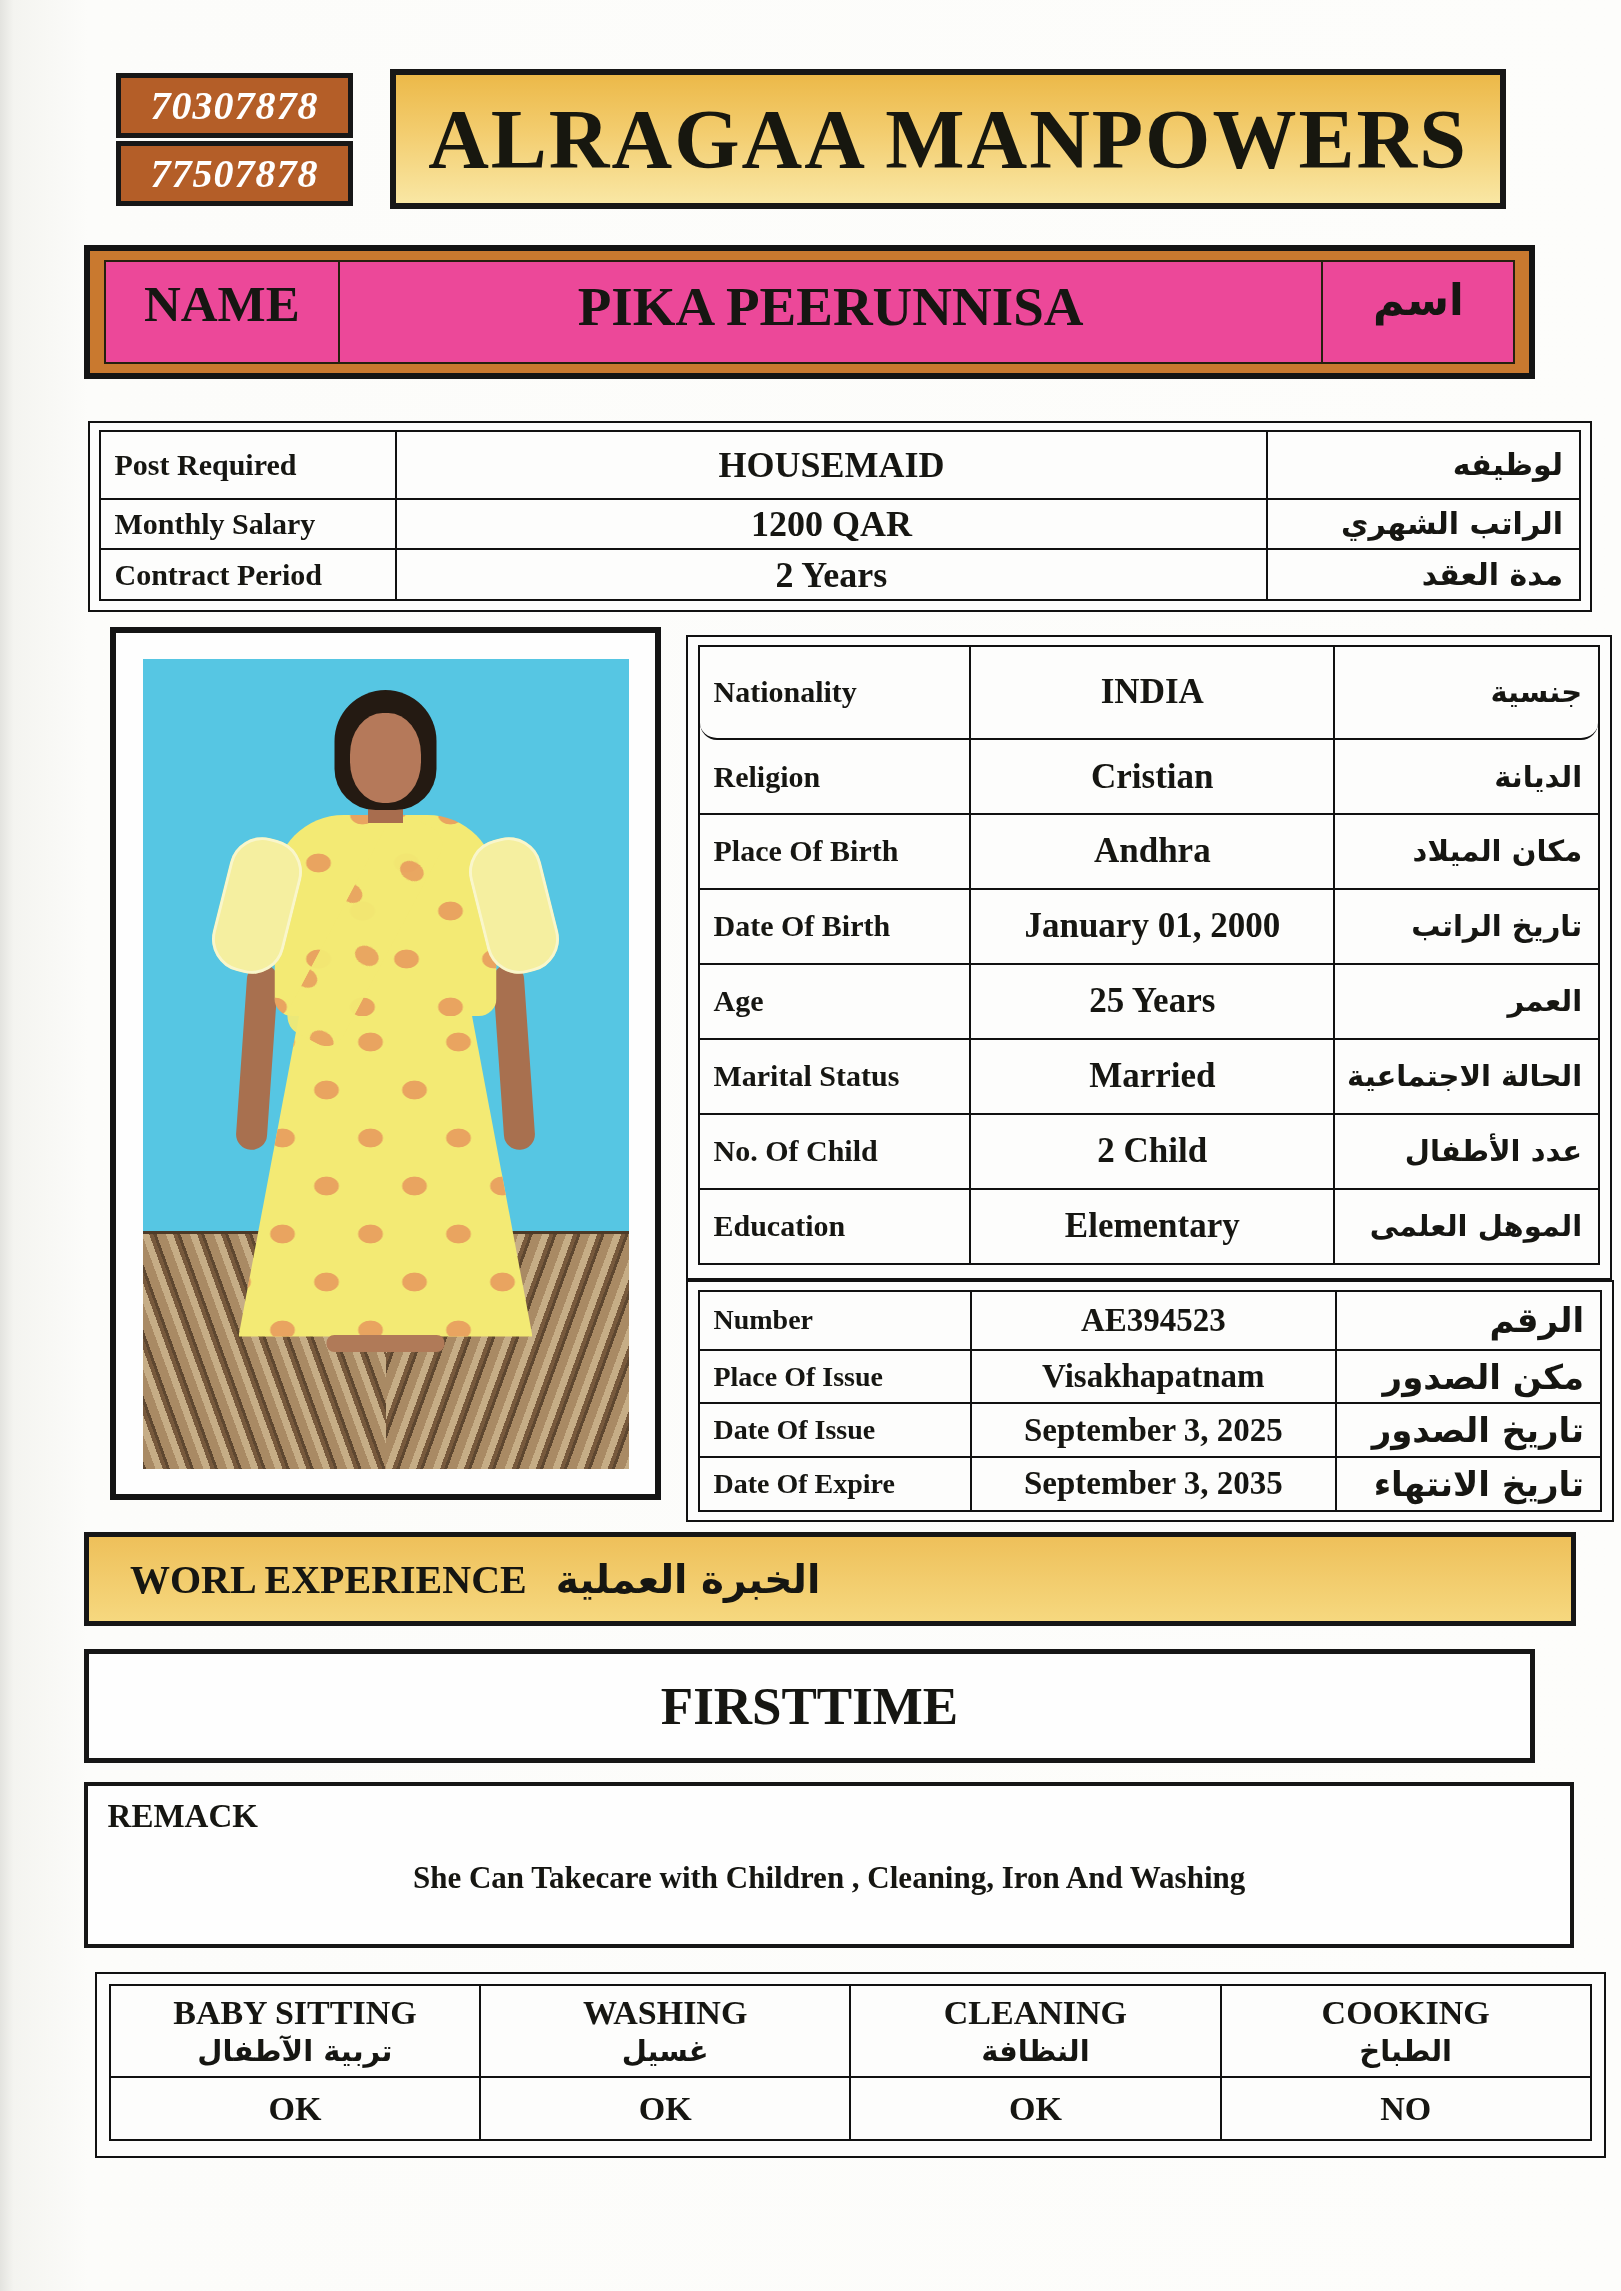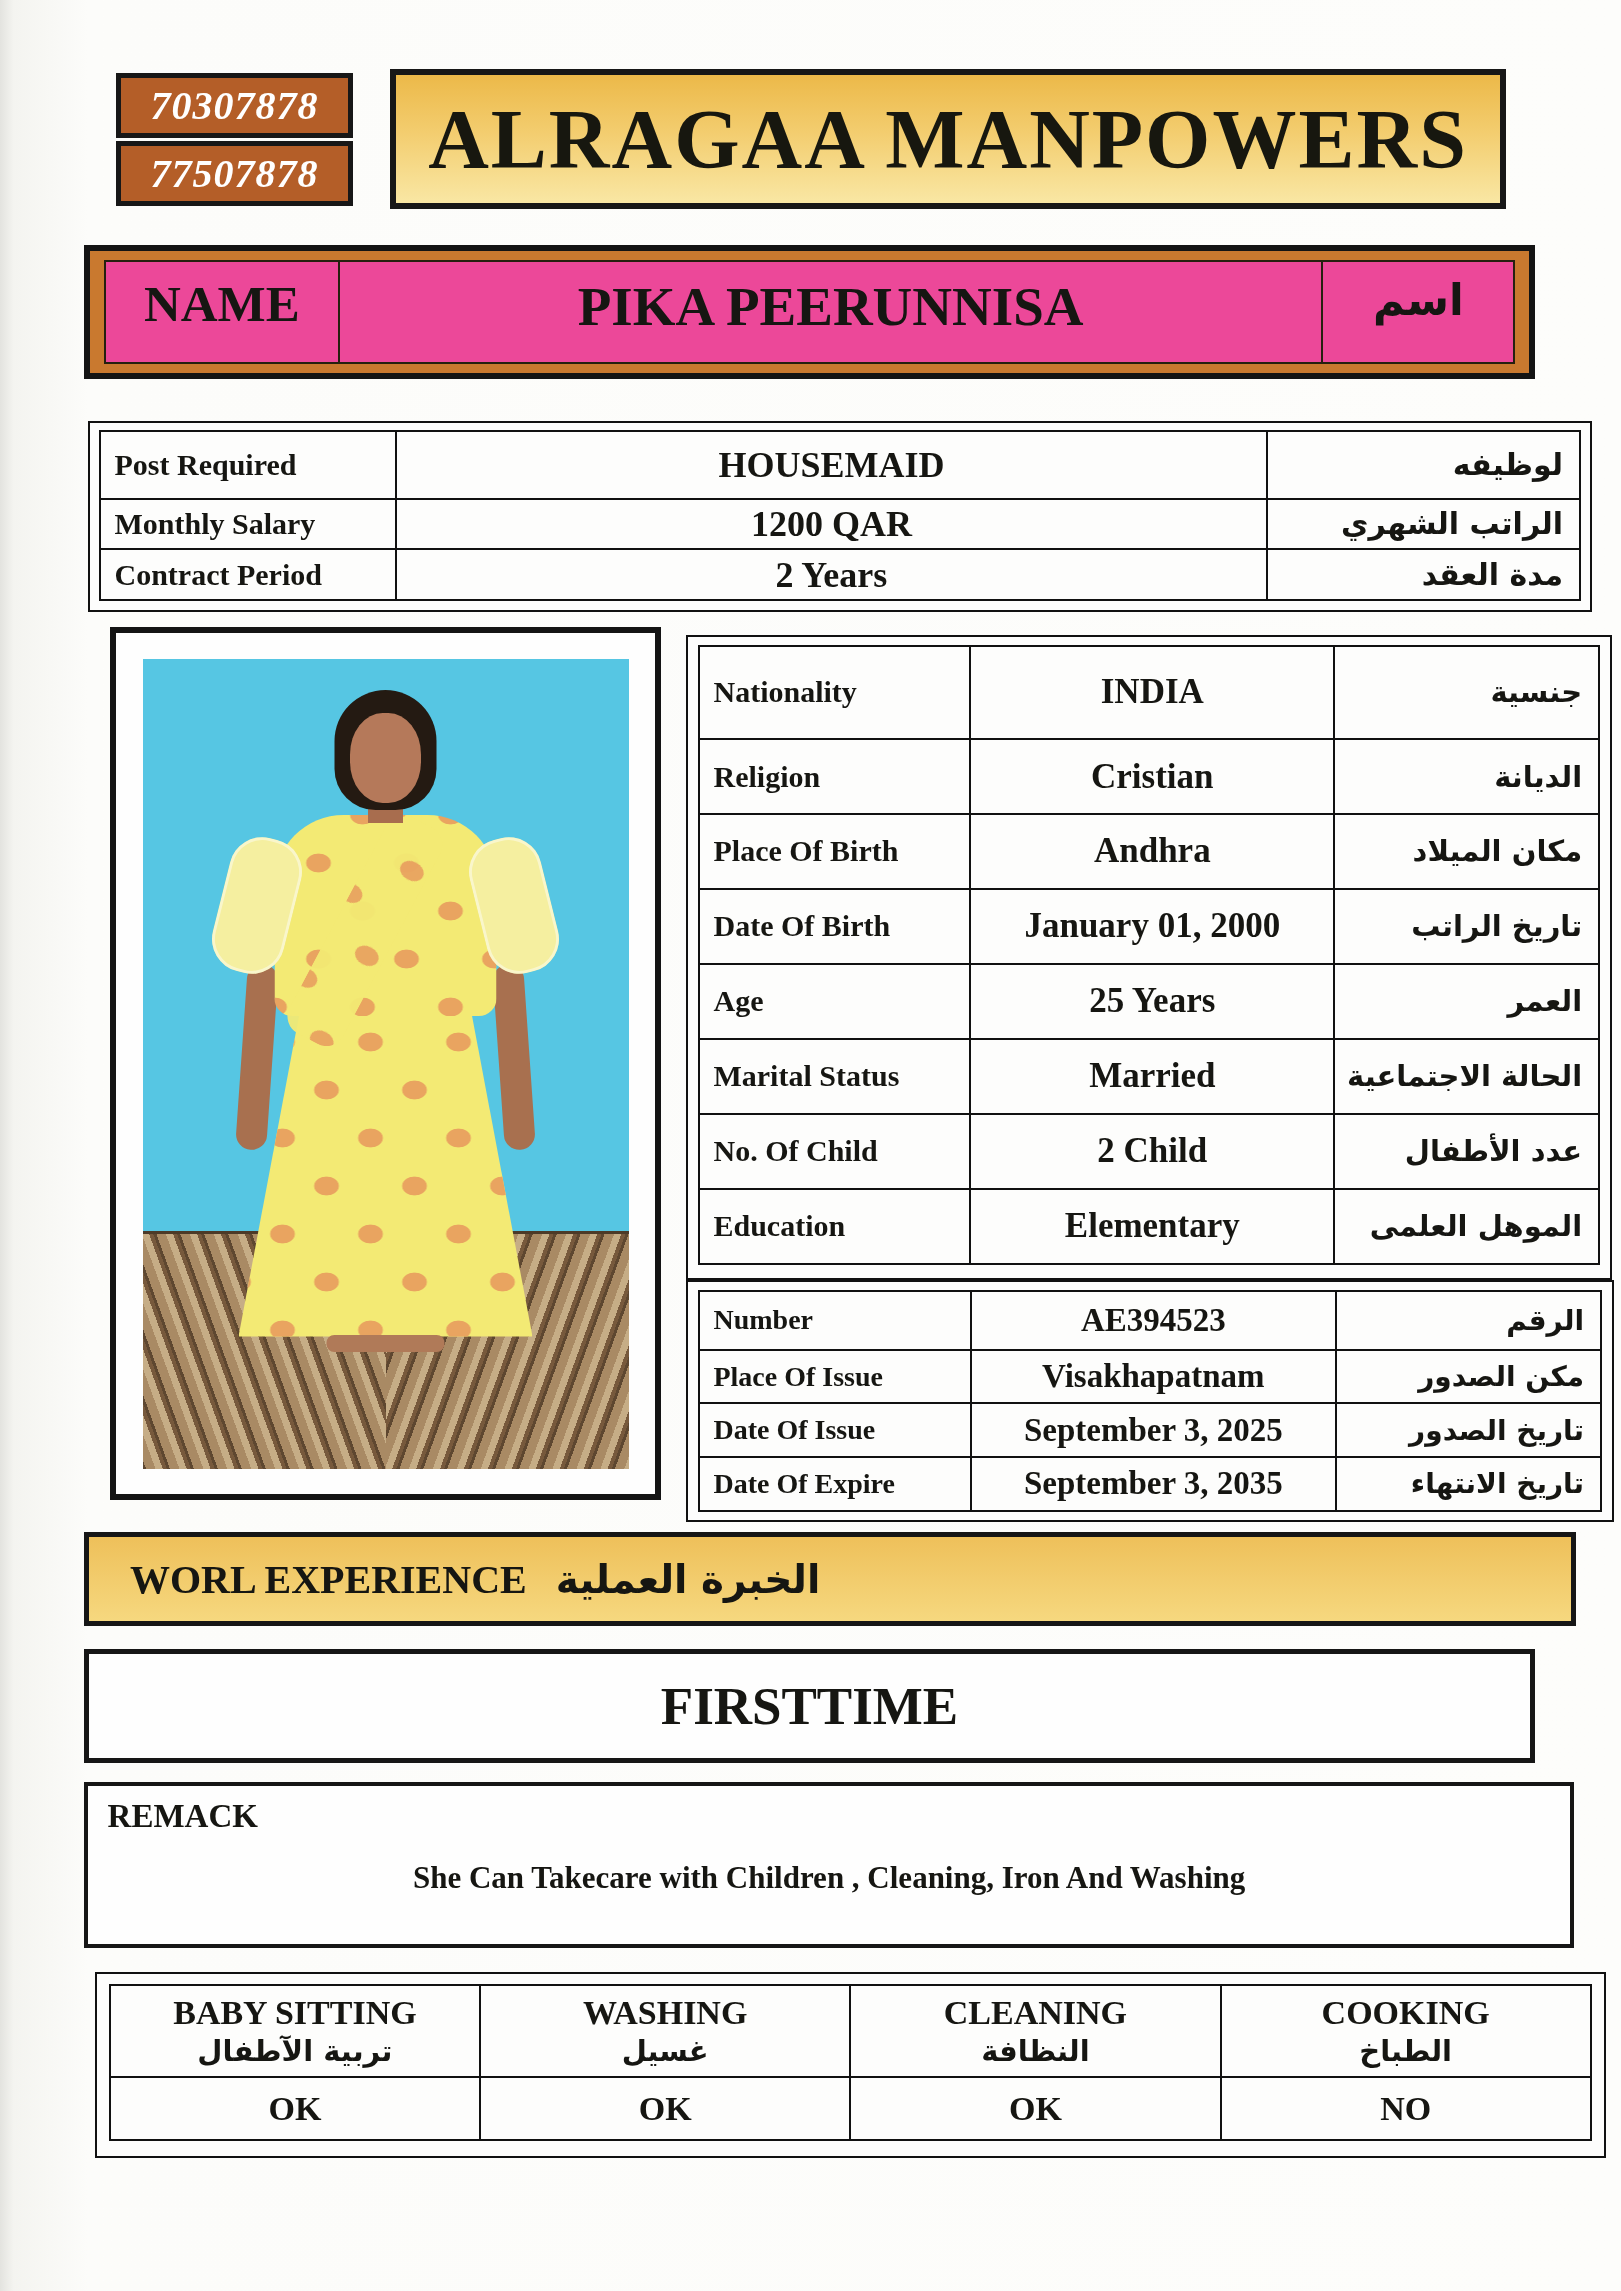--- a/index.html
+++ b/index.html
@@ -51,21 +51,21 @@
   .post-tbl .ca{width:20%; font-size:30px;}
   
   .pers-tbl{left:686px; top:635px; width:902px; height:616px; padding:7.8px 9.8px 17.6px;}
   .pers-tbl .cl{width:28.5%; font-size:30px;}
   .pers-tbl .cv{font-size:35px;}
   .pers-tbl .ca{width:27.5%; font-size:29px;}
   
   .pass-tbl{left:686px; top:1280px; width:904px; height:218px; padding:7.8px 9.8px 12.7px;}
   .pass-tbl .cl{width:28.5%; font-size:28px;}
   .pass-tbl .cv{font-size:33px;}
-  .pass-tbl .ca{width:27.5%; font-size:28px;text-align:right;}
+  .pass-tbl .ca{width:27.5%; font-size:34px;text-align:right;}
   
   .photo-box{
     left:110px; top:627px; width:551px; height:873px;
     border:6.9px solid #141414; background:#fefefe; padding:25.5px 26.5px; box-sizing:border-box;
   }
   .photo{position:relative; width:100%; height:100%; background:#56c6e3; overflow:hidden;}
   .floor{position:absolute; left:0; right:0; bottom:0; height:235px; border-top:3.9px solid #4c3a28; display:flex;}
   .floor-l,.floor-r{width:50%; height:100%;}
   .floor-l{background:repeating-linear-gradient(70deg,#5e4730 0 2.9px,#a98a64 2.9px 11.8px,#c6ad86 11.8px 18.6px,#77593c 18.6px 22.5px);}
   .floor-r{background:repeating-linear-gradient(110deg,#5e4730 0 2.9px,#a98a64 2.9px 11.8px,#c6ad86 11.8px 18.6px,#77593c 18.6px 22.5px);}
@@ -181,21 +181,21 @@
         <div class="drape dots"></div>
         <div class="neck"></div>
         <div class="hair"></div>
         <div class="face"></div>
       </div>
     </div>
   </div>
 
   <div class="abs tbl pers-tbl">
     <div class="tbl-in">
-      <div class="trow" style="flex:1.25;">
+      <div class="trow" style="flex:1.25;border-radius:17px;">
         <div class="cell cl">Nationality</div>
         <div class="cell cv">INDIA</div>
         <div class="cell ca">جنسية</div>
       </div>
       <div class="trow" style="flex:1;">
         <div class="cell cl">Religion</div>
         <div class="cell cv">Cristian</div>
         <div class="cell ca">الديانة</div>
       </div>
       <div class="trow" style="flex:1;">

